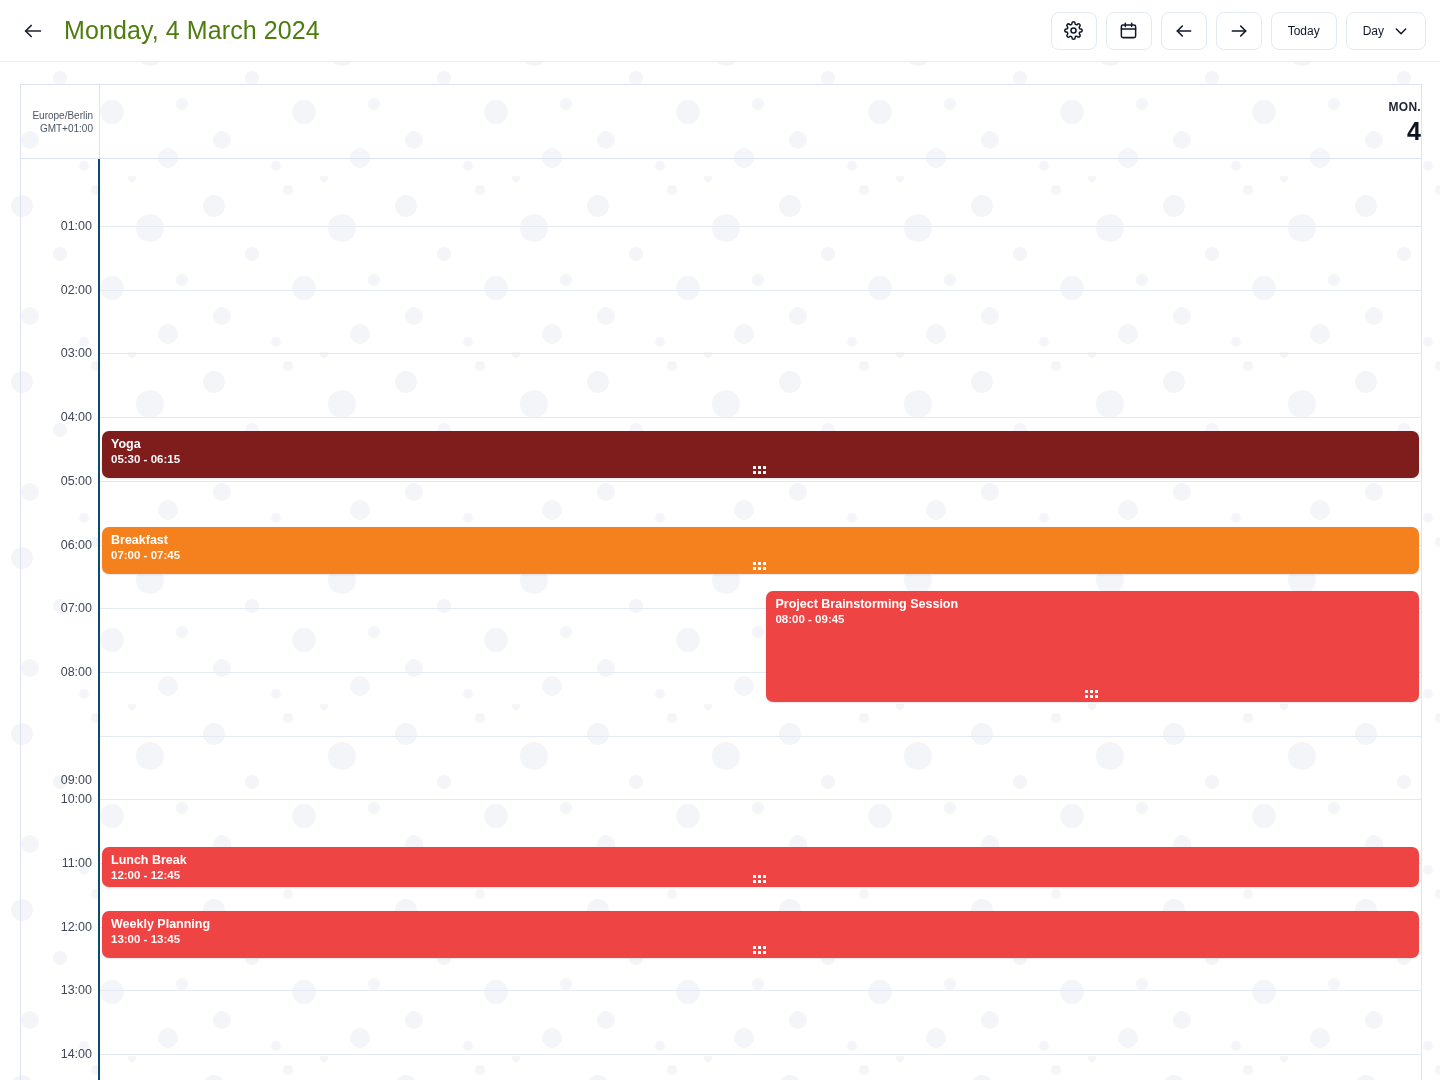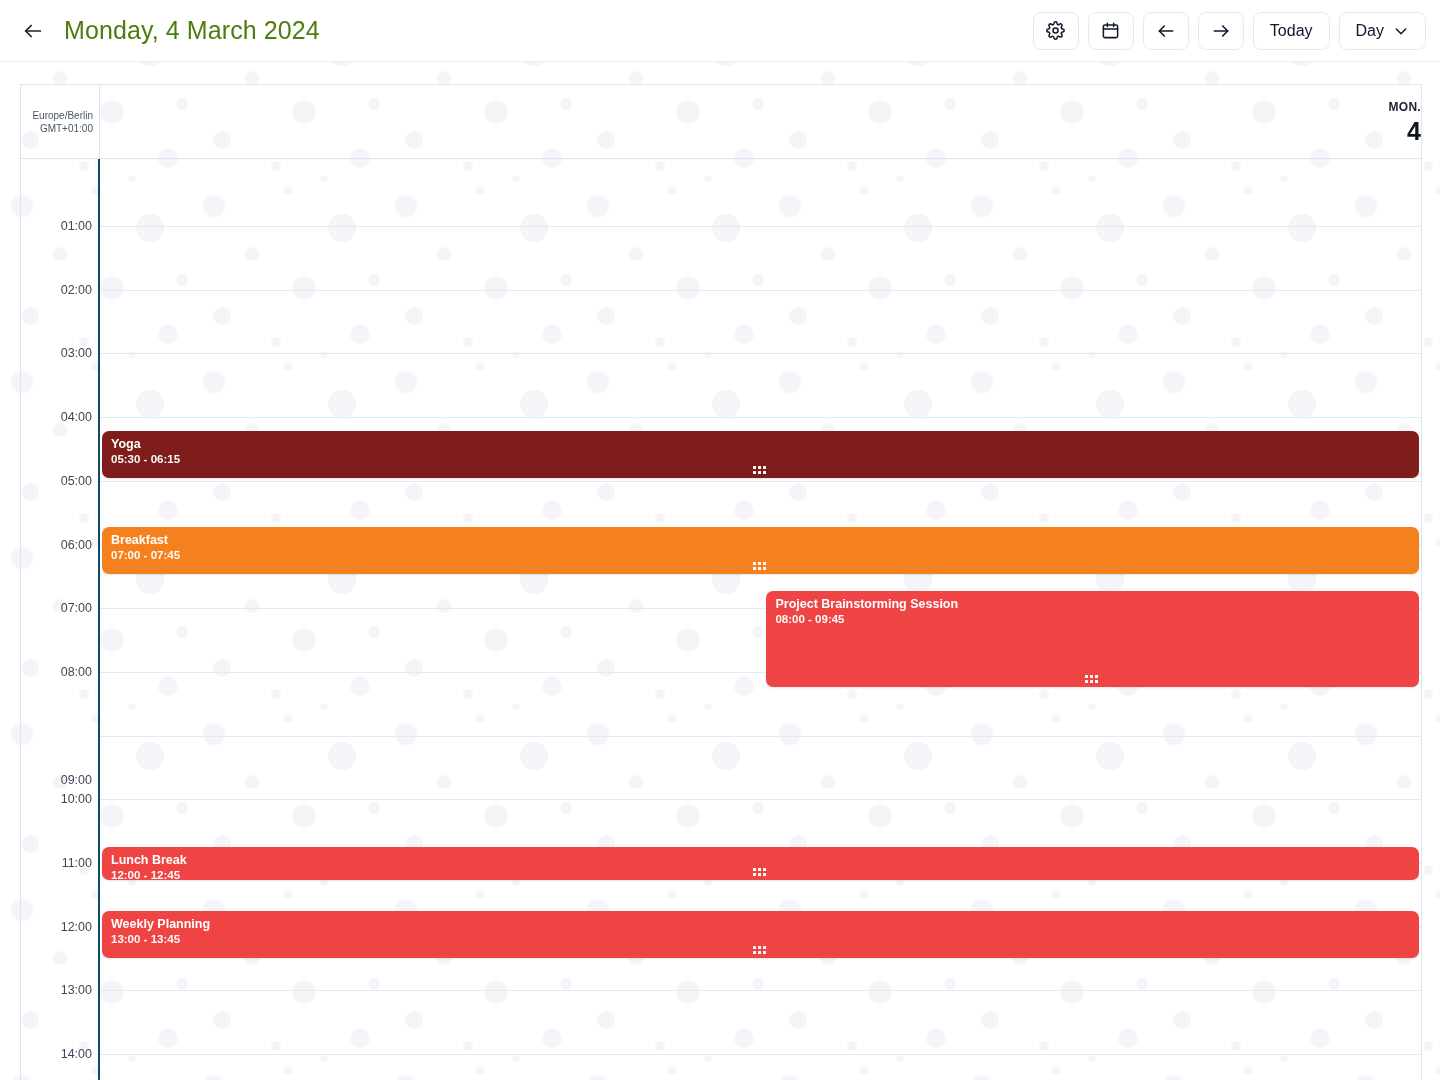--- a/index.html
+++ b/index.html
@@ -80,21 +80,21 @@
     background: #ffffff;
     border: 1px solid #e4eaf3;
     border-radius: 8px;
     display: flex;
     align-items: center;
     justify-content: center;
     gap: 9px;
     cursor: pointer;
     color: #0f172a;
     font-family: "Liberation Sans", sans-serif;
-    font-size: 16px;
+    font-size: 12px;
   }
   .tb-btn.text { min-width: 0; padding: 0 16px; }
 
   
   .cal-wrap {
     position: relative;
     z-index: 2;
     padding: 22px 18px 0 20px;
     height: calc(1080px - 62px);
   }
@@ -379,33 +379,33 @@
             <div class="ev-time">07:00 - 07:45</div>
             <div class="ev-handle">
               <i></i>
               <i></i>
               <i></i>
               <i></i>
               <i></i>
               <i></i>
             </div>
           </div>
-          <div class="event" style="background: rgb(239, 68, 68); top: 432px; height: 96px; left: calc(50.3% + 2px); width: calc(49.7% - 4px);">
+          <div class="event" style="background: rgb(239, 68, 68); top: 432px; height: 111px; left: calc(50.3% + 2px); width: calc(49.7% - 4px);">
             <div class="ev-title">Project Brainstorming Session</div>
             <div class="ev-time">08:00 - 09:45</div>
             <div class="ev-handle">
               <i></i>
               <i></i>
               <i></i>
               <i></i>
               <i></i>
               <i></i>
             </div>
           </div>
-          <div class="event" style="background: rgb(239, 68, 68); top: 688px; height: 33px; left: calc(0% + 2px); width: calc(100% - 4px);">
+          <div class="event" style="background: rgb(239, 68, 68); top: 688px; height: 40px; left: calc(0% + 2px); width: calc(100% - 4px);">
             <div class="ev-title">Lunch Break</div>
             <div class="ev-time">12:00 - 12:45</div>
             <div class="ev-handle">
               <i></i>
               <i></i>
               <i></i>
               <i></i>
               <i></i>
               <i></i>
             </div>

